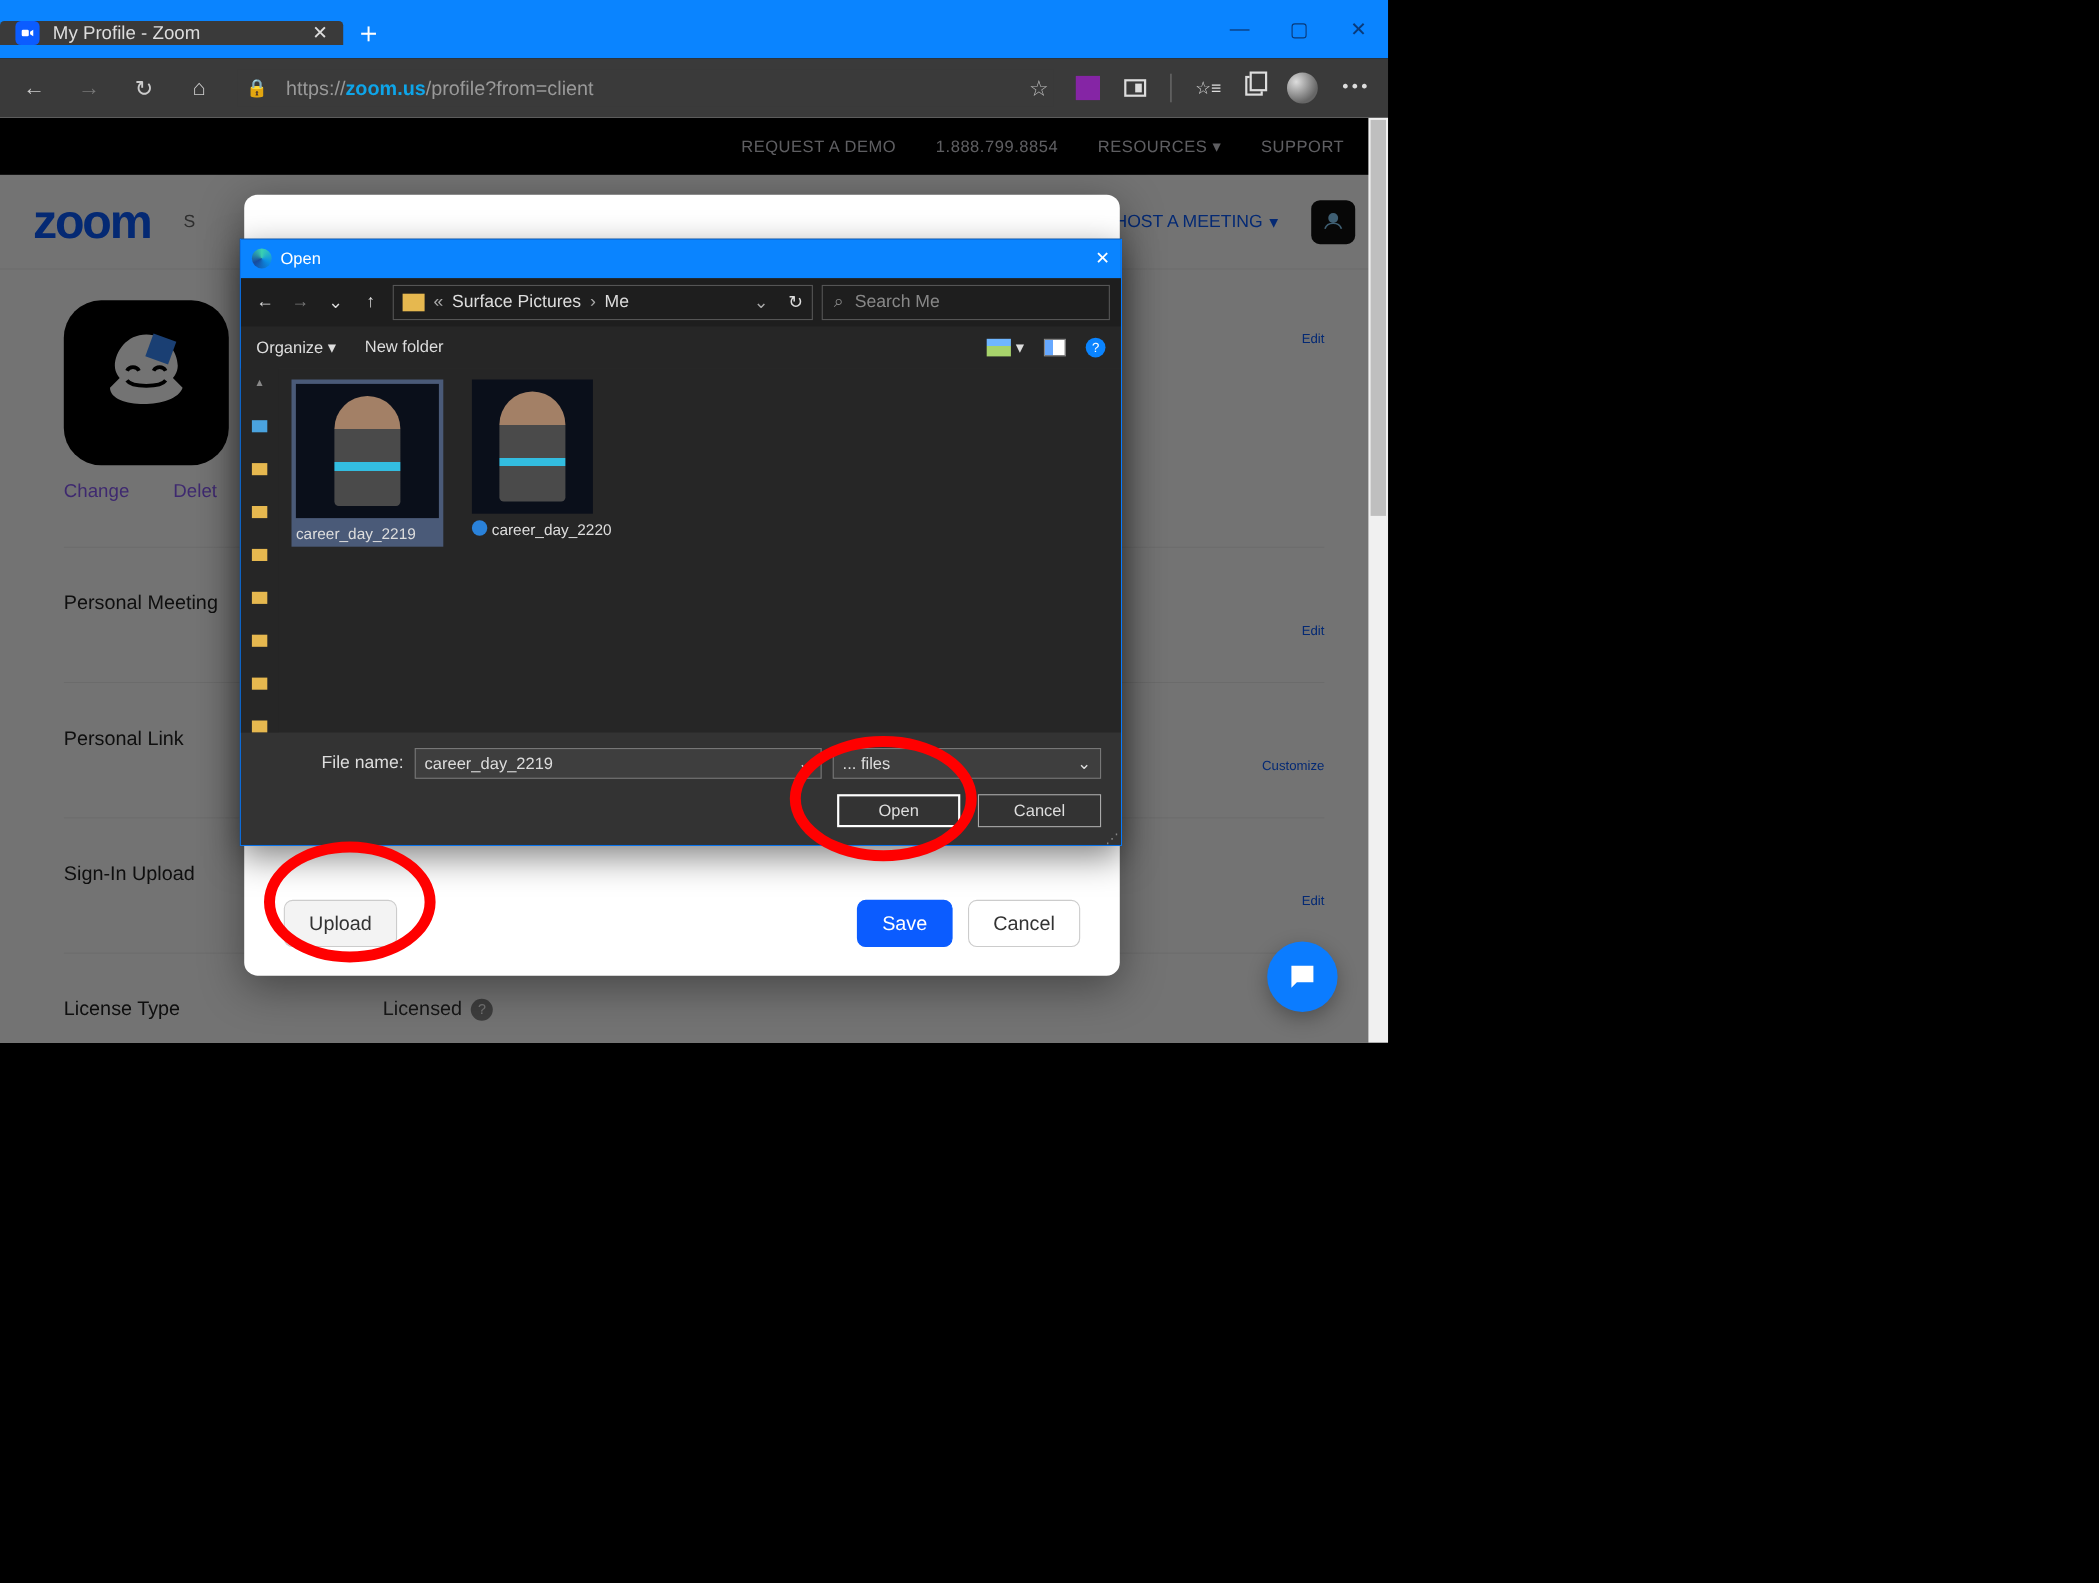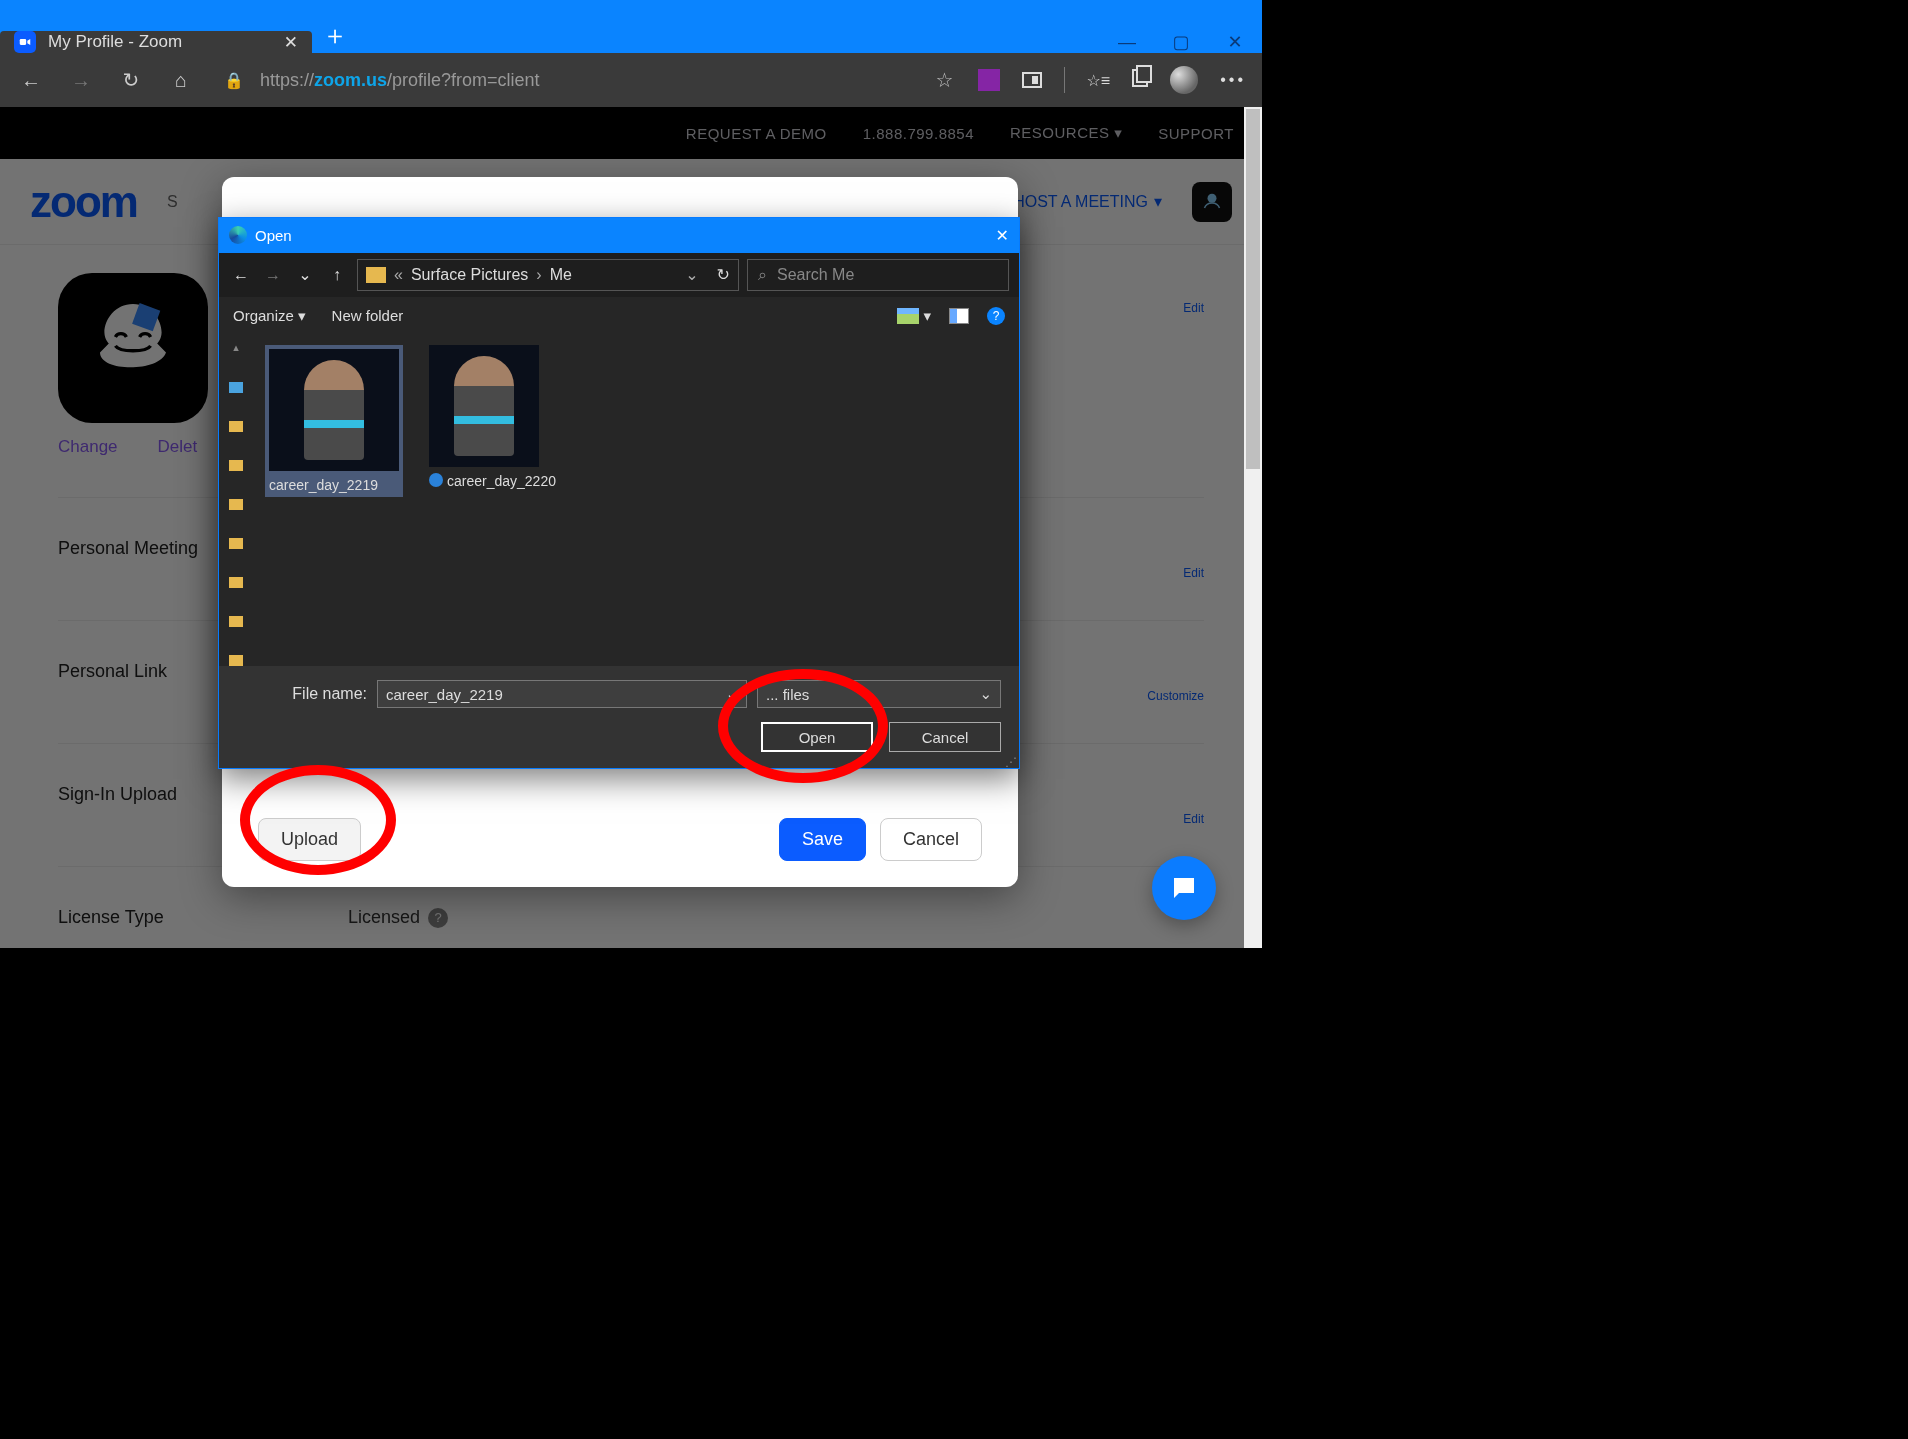--- a/index.html
+++ b/index.html
@@ -10,21 +10,21 @@
     height: 948px;
     overflow: hidden;
     position: relative;
   }
 
   
   .titlebar {
     height: 53px;
     background: #0a84ff;
     display: flex;
-    align-items: flex-end;
+    align-items: center;
   }
   .tab {
     background: #3a3a3a;
     width: 312px;
     display: flex;
     align-items: center;
     padding: 0 14px;
     margin-top: 6px;
     border-radius: 4px 4px 0 0;
     color: #ddd;
@@ -75,21 +75,21 @@
     position:absolute;inset:0;background:rgba(0,0,0,0.55);
   }
   .page-scroll{
     position:absolute;right:0;top:0;width:18px;height:100%;background:#f0f0f0;
   }
   .page-scroll .thumb{position:absolute;right:2px;top:2px;width:14px;height:360px;background:#bfbfbf;}
   .page-scroll .arrowup{position:absolute;right:2px;top:2px;font-size:11px;color:#555;width:14px;text-align:center;}
   
   .topbar {
     height:52px;background:#000;display:flex;align-items:center;justify-content:flex-end;
-    padding:0 28px;gap:36px;color:#d0d0d8;font-size:15px;letter-spacing:0.5px;
+    padding:0 40px;gap:36px;color:#d0d0d8;font-size:15px;letter-spacing:0.5px;
   }
   .zoomnav{
     height:86px;background:#fff;display:flex;align-items:center;padding:0 30px 0 30px;gap:30px;
     border-bottom:1px solid #eee;
   }
   .zoomlogo{font-family:Arial;font-size:44px;font-weight:800;color:#0b5cff;letter-spacing:-2px;}
   .zoomnav .hostmeeting{margin-left:auto;color:#0b5cff;font-size:16px;font-weight:500;display:flex;align-items:center;gap:6px;}
   .zoomnav .acct{width:40px;height:40px;border-radius:8px;background:#111;display:flex;align-items:center;justify-content:center;}
   .profile {
     padding: 28px 58px; display:grid; grid-template-columns:290px 1fr 140px; row-gap:40px;

